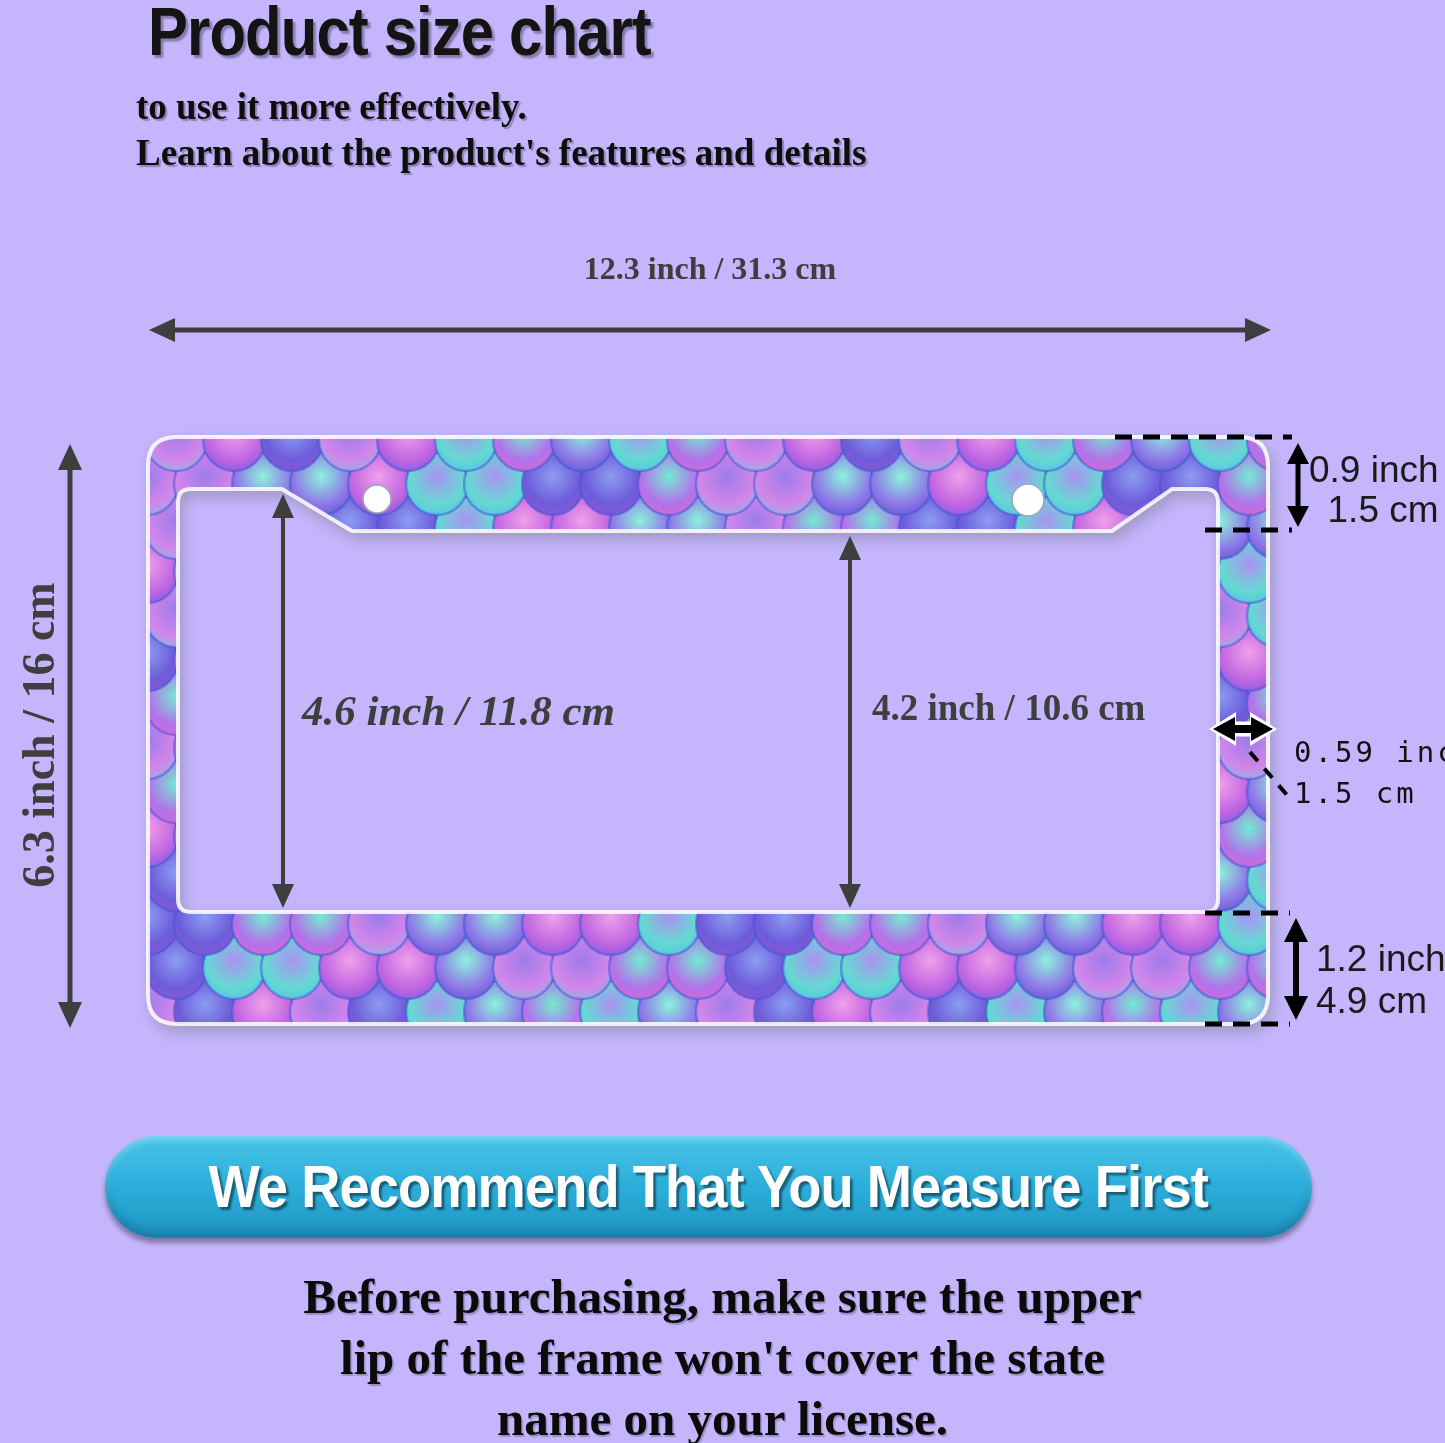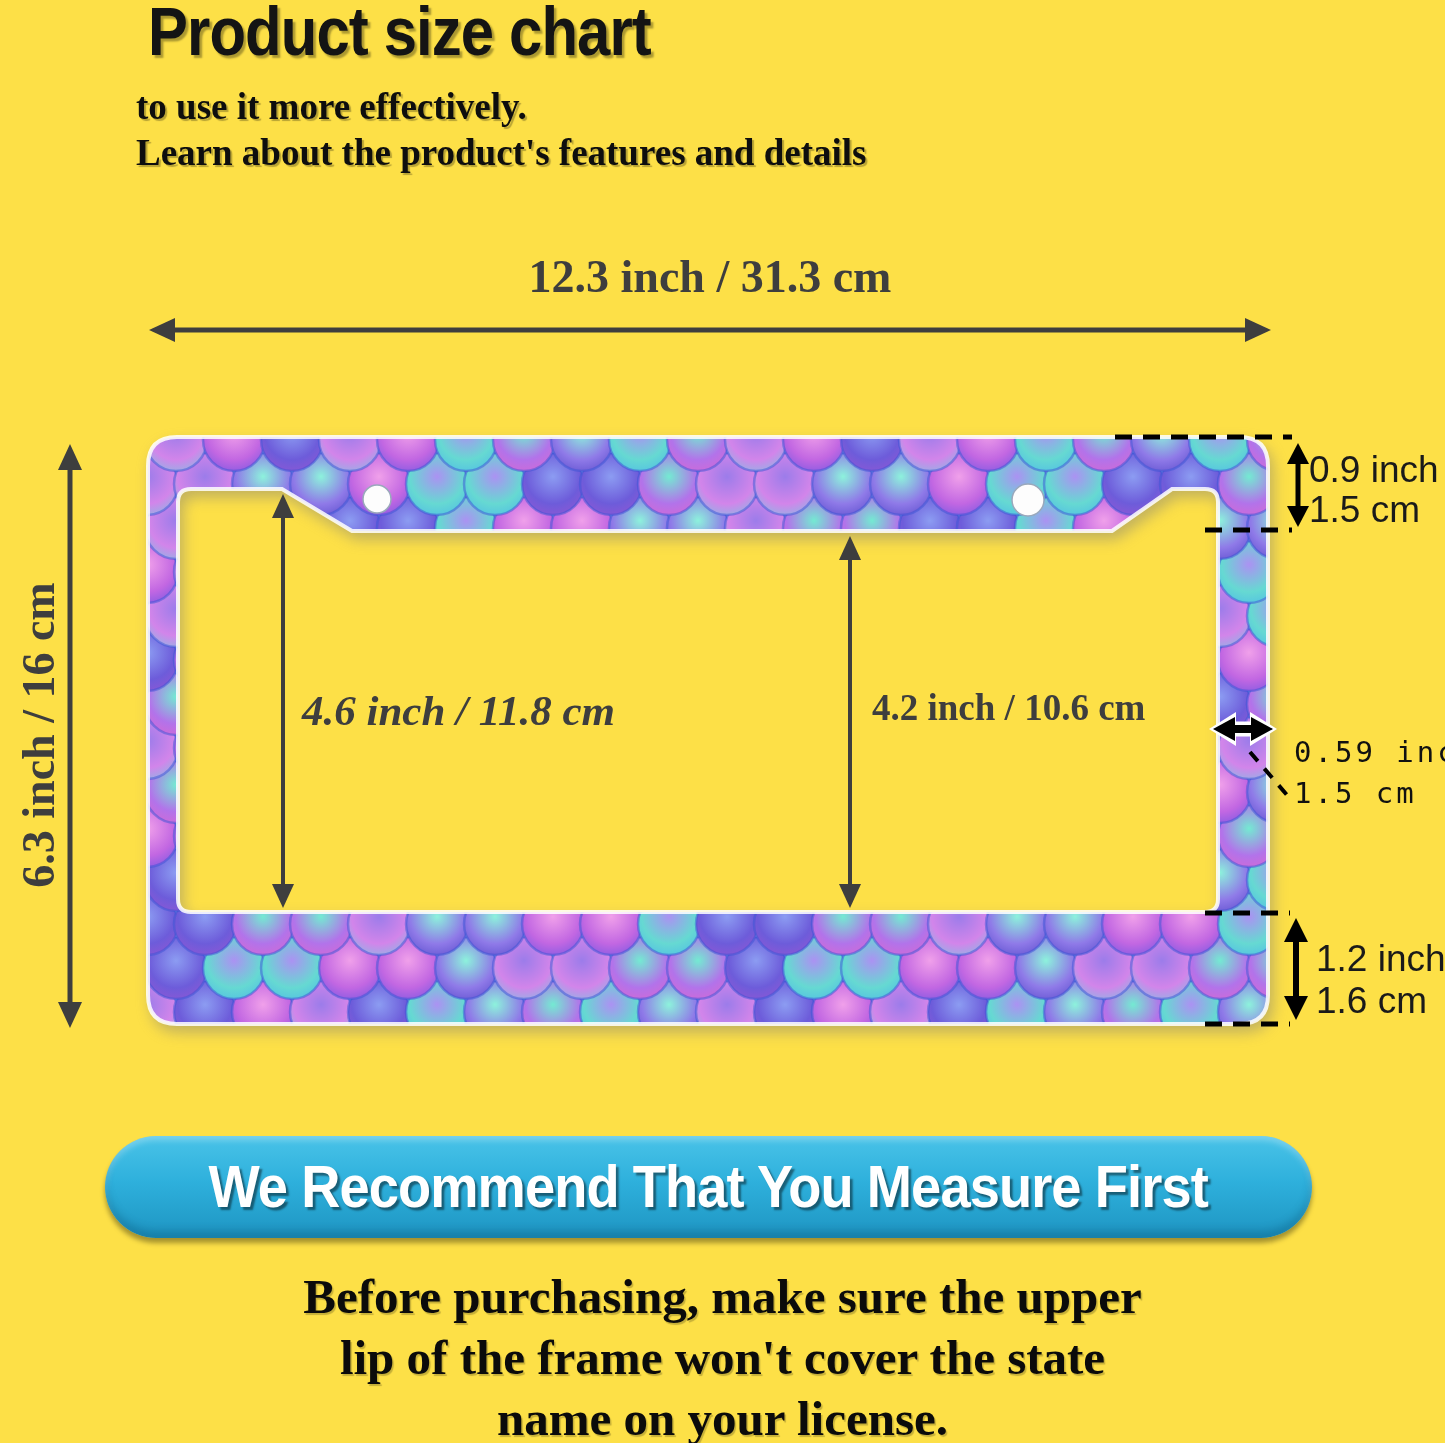--- a/index.html
+++ b/index.html
@@ -1,42 +1,42 @@
 <!DOCTYPE html>
 <html><head>
 <meta charset="utf-8">
 <style>
   html,body{margin:0;padding:0;background:#fff;}
   .stage{
-    position:relative;width:1445px;height:1443px;background:#fde047;overflow:hidden;
+    position:relative;width:1445px;height:1443px;background:#c4b5fd;overflow:hidden;
     font-family:"Liberation Serif",serif;
     --dim:#3e3e3e;--call:#000000;
   }
   .page-title{
     position:absolute;left:148px;top:-8px;margin:0;
     font-family:"Liberation Sans",sans-serif;font-weight:900;font-size:68px;
     color:#141414;white-space:nowrap;letter-spacing:-1px;
     transform:scaleX(.88);transform-origin:left top;
     text-shadow:3px 3px 2px rgba(0,0,0,.32);
   }
   .page-subtitle{
     position:absolute;left:136px;top:84px;
     font-weight:700;font-size:37px;line-height:46px;color:#0e0e0e;
     text-shadow:2px 2px 1px rgba(0,0,0,.28);white-space:nowrap;
   }
   .dim{position:absolute;color:var(--dim);font-weight:700;white-space:nowrap;}
-  .dim-top{left:152px;width:1116px;top:250px;text-align:center;font-size:46px;}
+  .dim-top{left:152px;width:1116px;top:250px;text-align:center;font-size:32px;}
   .dim-left{left:38px;top:735px;transform:translate(-50%,-50%) rotate(-90deg);font-size:46px;}
   .dim-open{left:302px;top:686px;font-size:43px;font-style:italic;}
   .dim-lip{left:872px;top:686px;font-size:37px;}
   .callout{
     position:absolute;font-family:"Liberation Sans",sans-serif;
     color:#1a1a1a;font-size:37px;line-height:40px;white-space:nowrap;font-weight:400;
   }
-  .co-top{left:1309px;top:450px;}
+  .co-top{left:1309px;top:450px;text-align:right;}
   .co-bottom{left:1316px;top:938px;line-height:42px;}
   .co-mid{
     left:1294px;top:732px;
     font-family:"DejaVu Sans Mono",monospace;font-size:29px;line-height:41px;
     letter-spacing:3px;color:#111;
   }
   .scene{position:absolute;left:0;top:0;}
   .frame-group{filter:drop-shadow(4px 7px 7px rgba(115,115,125,.42));}
   .hole{fill:#fdfdfd;stroke:#9aa8bc;stroke-width:1.5;}
   .gloss{fill:none;stroke:rgba(255,255,255,.85);stroke-width:4;}
@@ -80,21 +80,21 @@
   <div class="callout co-top">
     <div>0.9 inch</div>
     <div>1.5 cm</div>
   </div>
   <div class="callout co-mid">
     <div>0.59 inch</div>
     <div>1.5 cm</div>
   </div>
   <div class="callout co-bottom">
     <div>1.2 inch</div>
-    <div>1.6 cm</div>
+    <div>4.9 cm</div>
   </div>
 
   <svg class="scene" width="1445" height="1443" viewBox="0 0 1445 1443">
     <defs id="scale-defs">
       <clipPath id="frameClip">
         <path clip-rule="evenodd" d="M 177,437 H 1239 Q 1268,437 1268,466 V 995 Q 1268,1024 1239,1024 H 177 Q 148,1024 148,995 V 466 Q 148,437 177,437 Z
                  M 191,489 H 282 L 352,531 H 1112 L 1172,489 H 1205 Q 1218,489 1218,502 V 899 Q 1218,912 1205,912 H 191 Q 178,912 178,899 V 502 Q 178,489 191,489 Z"></path>
       </clipPath>
     <radialGradient id="sg0" cx="0.5" cy="0.38" r="0.8">
           <stop offset="0" stop-color="#8df2dc"></stop>

